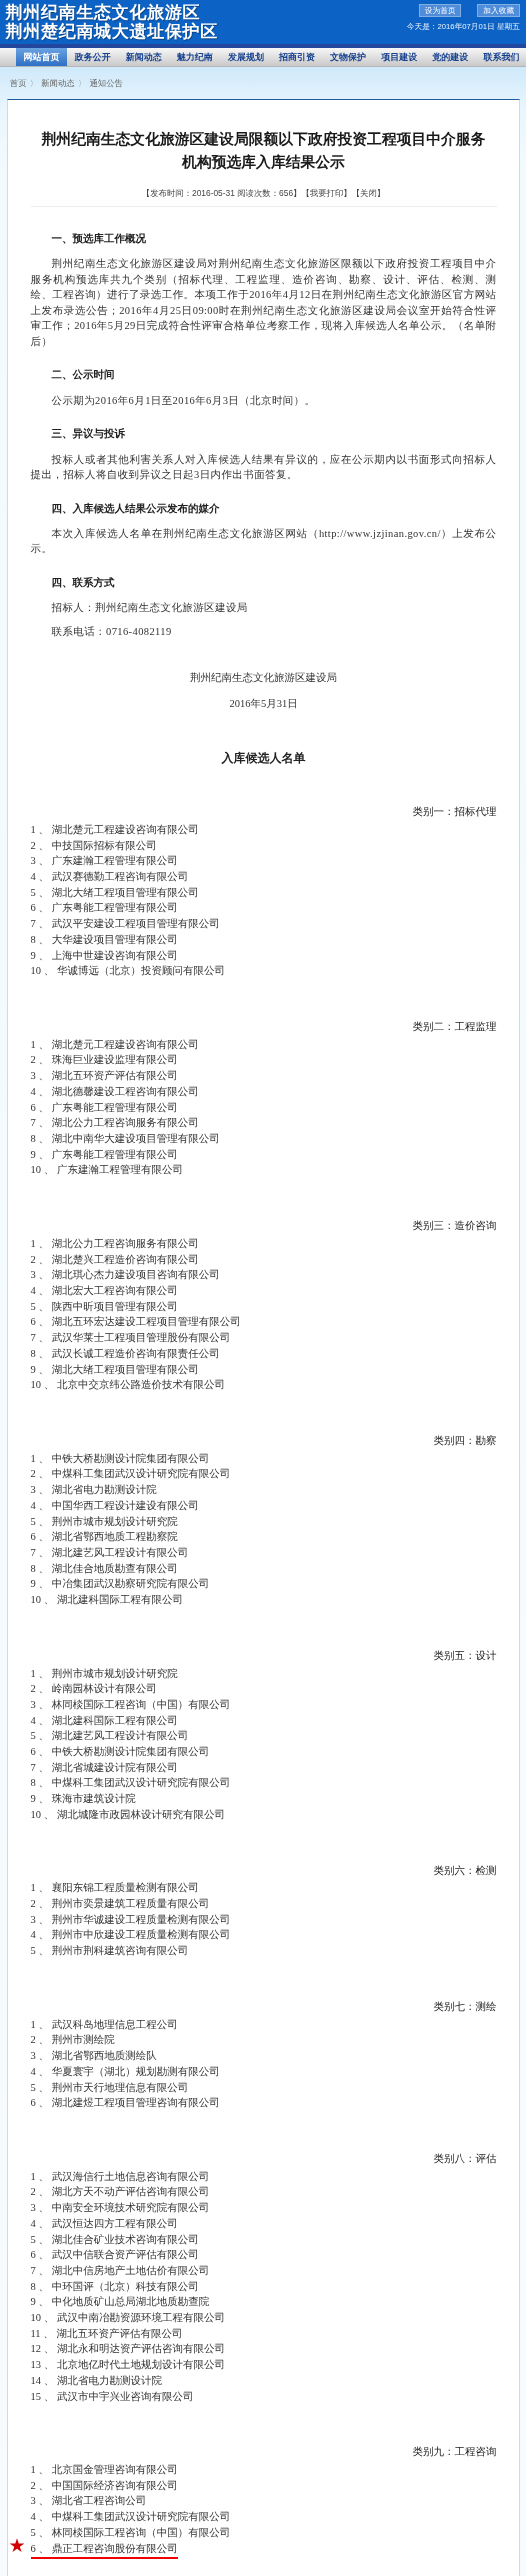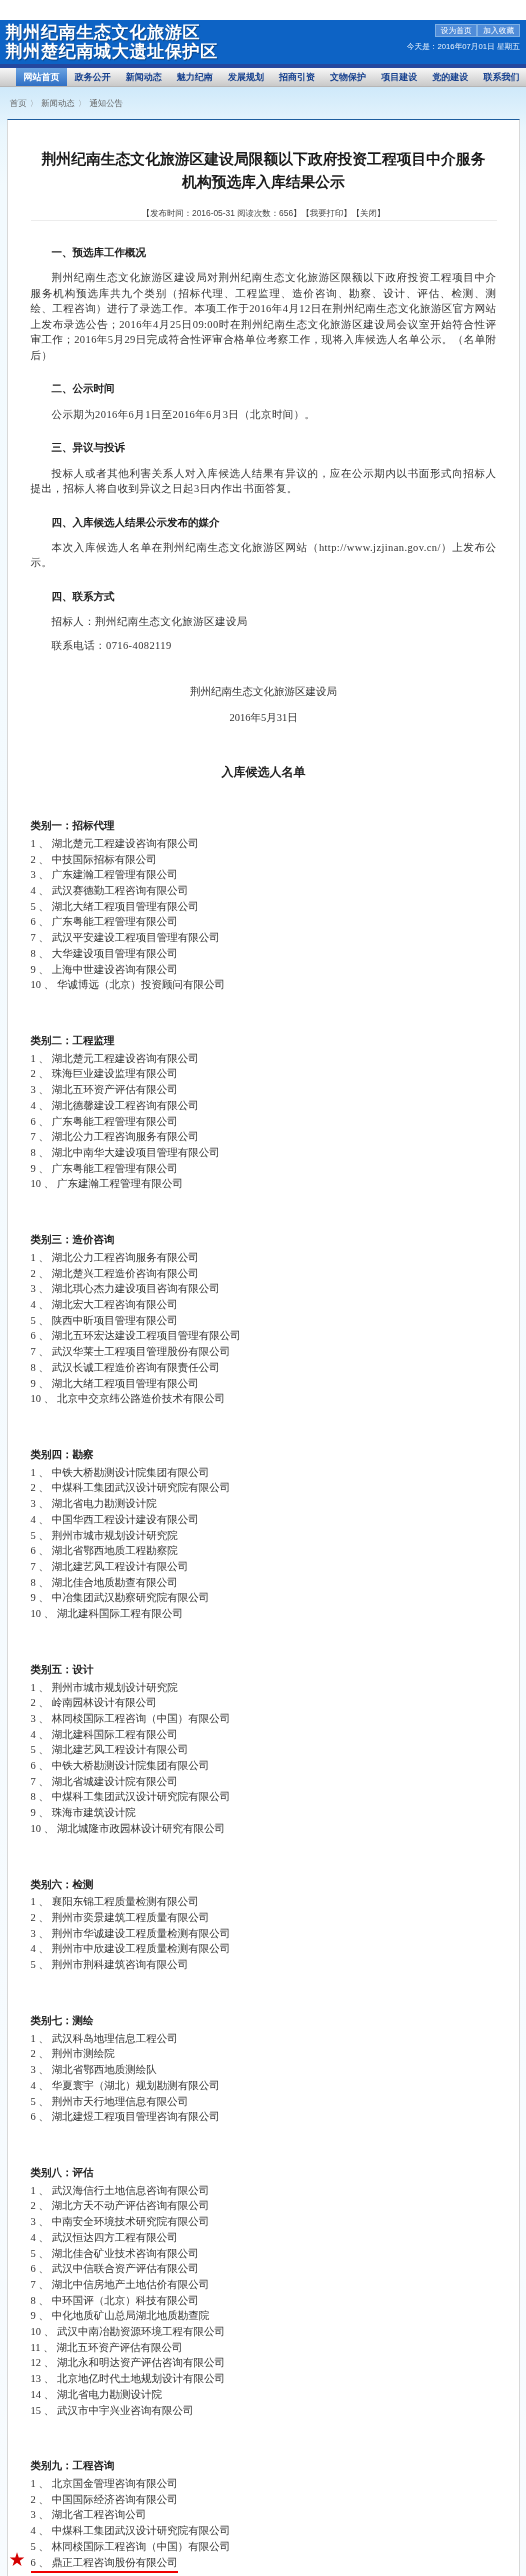--- a/index.html
+++ b/index.html
@@ -11,33 +11,32 @@
   }
   
   .top-header {
     background: #0d63c5;
     height: 44px;
     display: flex;
     justify-content: space-between;
     align-items: flex-start;
     padding: 2.8px 7px 0 5.6px;
     overflow: hidden;
-    margin-top: 20px;
   }
   .site-title div {
     color: #fff;
     font-weight: bold;
     font-size: 17px;
     line-height: 19px;
     letter-spacing: 0.7px;
     text-shadow: 0.7px 0.7px 0.7px rgba(0,0,0,.35);
     white-space: nowrap;
   }
   .header-right { text-align: right; padding-top: 1.4px; }
-  .header-btns { display: flex; gap: 0; justify-content: flex-end; }
+  .header-btns { display: flex; gap: 16px; justify-content: flex-end; }
   .hbtn {
     display: inline-block;
     background: #4f8cd9;
     border: 0.7px solid #7fb0e4;
     color: #ffffff;
     font-size: 7.7px;
     line-height: 11.2px;
     padding: 0 4.9px;
     cursor: pointer;
     text-decoration: none;
@@ -94,21 +93,21 @@
     color: #1a1a1a;
     font-weight: bold;
     padding: 0 7px;
     font-family: Liberation Serif, serif;
   }
   .meta {
     text-align: center;
     font-size: 8.4px;
     color: #444;
     margin-top: 14px;
-    padding-bottom: 1px;
+    padding-bottom: 7px;
     border-bottom: 0.7px solid #ececec;
   }
   .meta-link { cursor: pointer; }
   
   .article {
     margin-top: 24px;
     font-family: "Liberation Serif", "DejaVu Serif", serif;
     font-size: 10.5px;
     color: #333;
     line-height: 15.5px;
@@ -140,24 +139,25 @@
     text-align: center;
     font-size: 12px;
     font-weight: bold;
     color: #222;
     margin: 39px 0 0 0;
   }
   .category { margin-top: 41px; }
   .category:first-child { margin-top: 38px; }
   .cat-h {
     font-family: "Liberation Sans", "DejaVu Sans", sans-serif;
-    font-weight: bold;
+    font-weight: normal;
     font-size: 10.5px;
     color: #222;
     margin-bottom: 2.8px;
+    text-align: right;
   }
   .li-row {
     position: relative;
     font-family: "Liberation Serif", "DejaVu Serif", serif;
     font-size: 10.5px;
     color: #333;
     line-height: 15.7px;
     white-space: nowrap;
   }
   .li-num { margin-right: 2.8px; }

